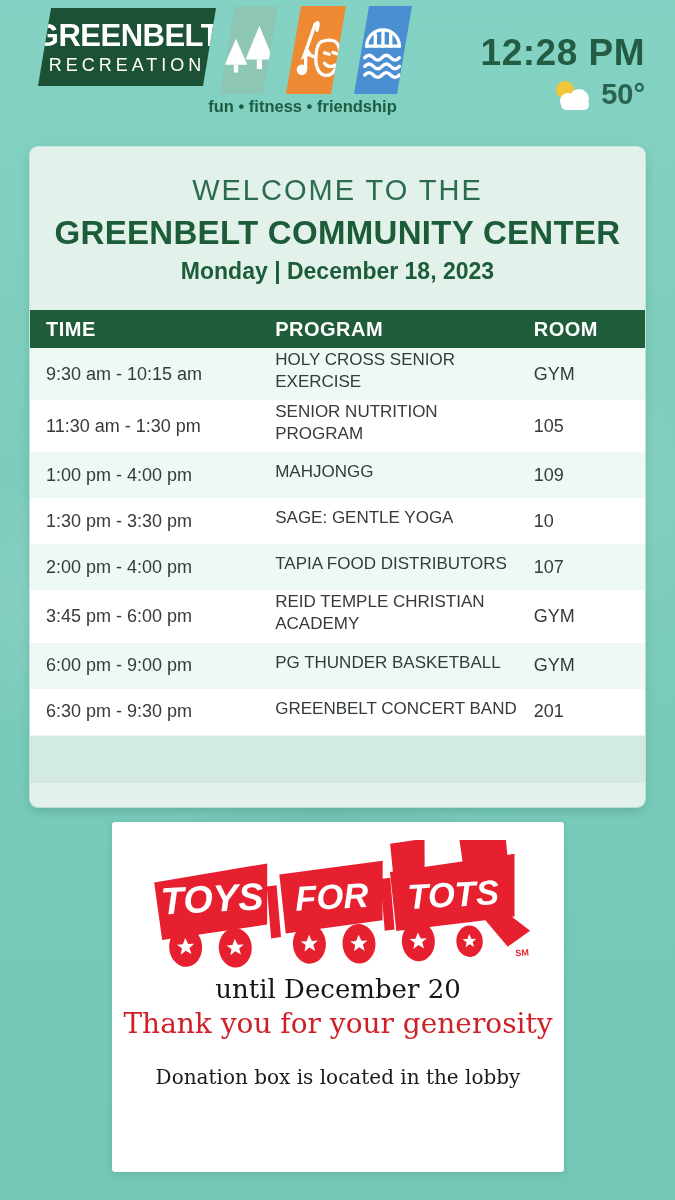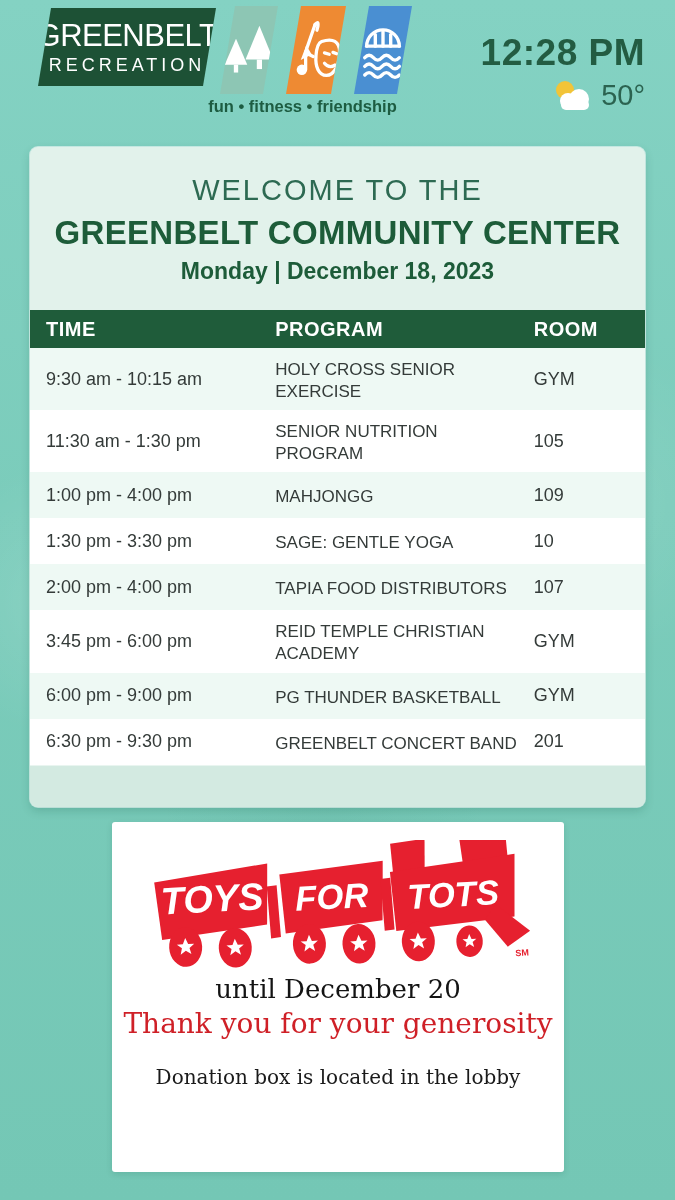--- a/index.html
+++ b/index.html
@@ -9,48 +9,48 @@
   .canvas::before{content:'';position:absolute;inset:0;pointer-events:none;
     background:
       radial-gradient(140px 190px at 6% 50%,rgba(255,255,255,0.10),transparent 70%),
       radial-gradient(170px 220px at 92% 42%,rgba(255,255,255,0.08),transparent 70%),
       radial-gradient(230px 300px at 48% 66%,rgba(8,88,66,0.05),transparent 72%);}
   
   .hdr{position:absolute;left:0;top:0;width:675px;height:128px;}
   .logo-green{position:absolute;left:38px;top:8px;width:178px;height:78px;background:#1d5135;
     clip-path:polygon(13px 0,100% 0,calc(100% - 13px) 100%,0 100%);
     display:flex;flex-direction:column;align-items:center;justify-content:center;color:#fff;}
-  .logo-title{font-size:31px;font-weight:400;letter-spacing:-0.5px;line-height:1;}
+  .logo-title{font-size:31px;font-weight:700;letter-spacing:-0.5px;line-height:1;}
   .logo-sub{font-size:18px;font-weight:400;letter-spacing:4px;margin-top:5px;line-height:1;}
   .panel{position:absolute;top:6px;height:88px;clip-path:polygon(15px 0,100% 0,calc(100% - 15px) 100%,0 100%);
     display:flex;align-items:center;justify-content:center;}
   .panel.teal{left:220px;width:58px;background:#8dc6b4;}
   .panel.orange{left:286px;width:60px;background:#ee8a33;}
   .panel.blue{left:354px;width:58px;background:#4a8fd2;}
   .tagline{position:absolute;left:200px;top:97px;width:205px;text-align:center;
     color:#1d5c41;font-size:16.5px;font-weight:600;}
   .clock{position:absolute;right:30px;top:32px;color:#235c42;font-size:37px;font-weight:800;letter-spacing:0.5px;text-align:center;}
-  .weather{position:absolute;right:30px;top:78px;display:flex;align-items:flex-end;gap:7px;
-    color:#2b6350;font-size:29px;font-weight:400;}
+  .weather{position:absolute;right:30px;top:78px;display:flex;align-items:flex-start;gap:7px;
+    color:#2b6350;font-size:29px;font-weight:700;}
   
   .card{position:absolute;left:30px;top:147px;width:615px;height:660px;background:#e2f2eb;
     border-radius:8px;overflow:hidden;
     box-shadow:0 0 0 1px rgba(255,255,255,0.55),0 4px 10px rgba(16,80,60,0.20);}
   .welcome{height:163px;text-align:center;padding-top:27px;box-sizing:border-box;}
   .w1{font-size:29px;font-weight:400;letter-spacing:2px;color:#2d6a52;}
   .w2{font-size:33px;font-weight:800;letter-spacing:0.3px;color:#1d5c39;margin-top:7px;}
   .w3{font-size:23px;font-weight:700;color:#1d5c39;margin-top:6px;}
   .thead{display:flex;align-items:center;height:38px;background:#1f5c3a;color:#fff;
     font-weight:700;font-size:20px;letter-spacing:0.5px;}
   .col-time{width:257px;padding-left:16px;box-sizing:border-box;}
   .col-prog{width:271px;padding-right:16px;box-sizing:border-box;}
   .col-room{width:117px;box-sizing:border-box;}
   .trow{display:flex;align-items:center;min-height:46px;color:#343b39;}
   .trow .col-time{font-size:18px;}
-  .trow .col-prog{font-size:17px;line-height:1.3;padding-top:11px;padding-bottom:7px;box-sizing:border-box;}
+  .trow .col-prog{font-size:17px;line-height:1.3;padding-top:1px;padding-bottom:7px;box-sizing:border-box;}
   .trow .col-room{font-size:18px;}
   .trow.odd{background:#eef9f4;}
   .trow.even{background:#ffffff;}
   .tfoot{height:47px;background:#d3eae1;border-top:1px solid rgba(255,255,255,0.5);}
   
   .toys{position:absolute;left:112px;top:822px;width:452px;height:350px;background:#ffffff;
     border-radius:3px;box-shadow:0 2px 6px rgba(16,80,60,0.15);text-align:center;box-sizing:border-box;
     padding-top:18px;}
   .toys-logo{width:422px;height:132px;}
   .toys-line{font-family:"DejaVu Serif",serif;font-size:26px;color:#141414;line-height:1.35;}

